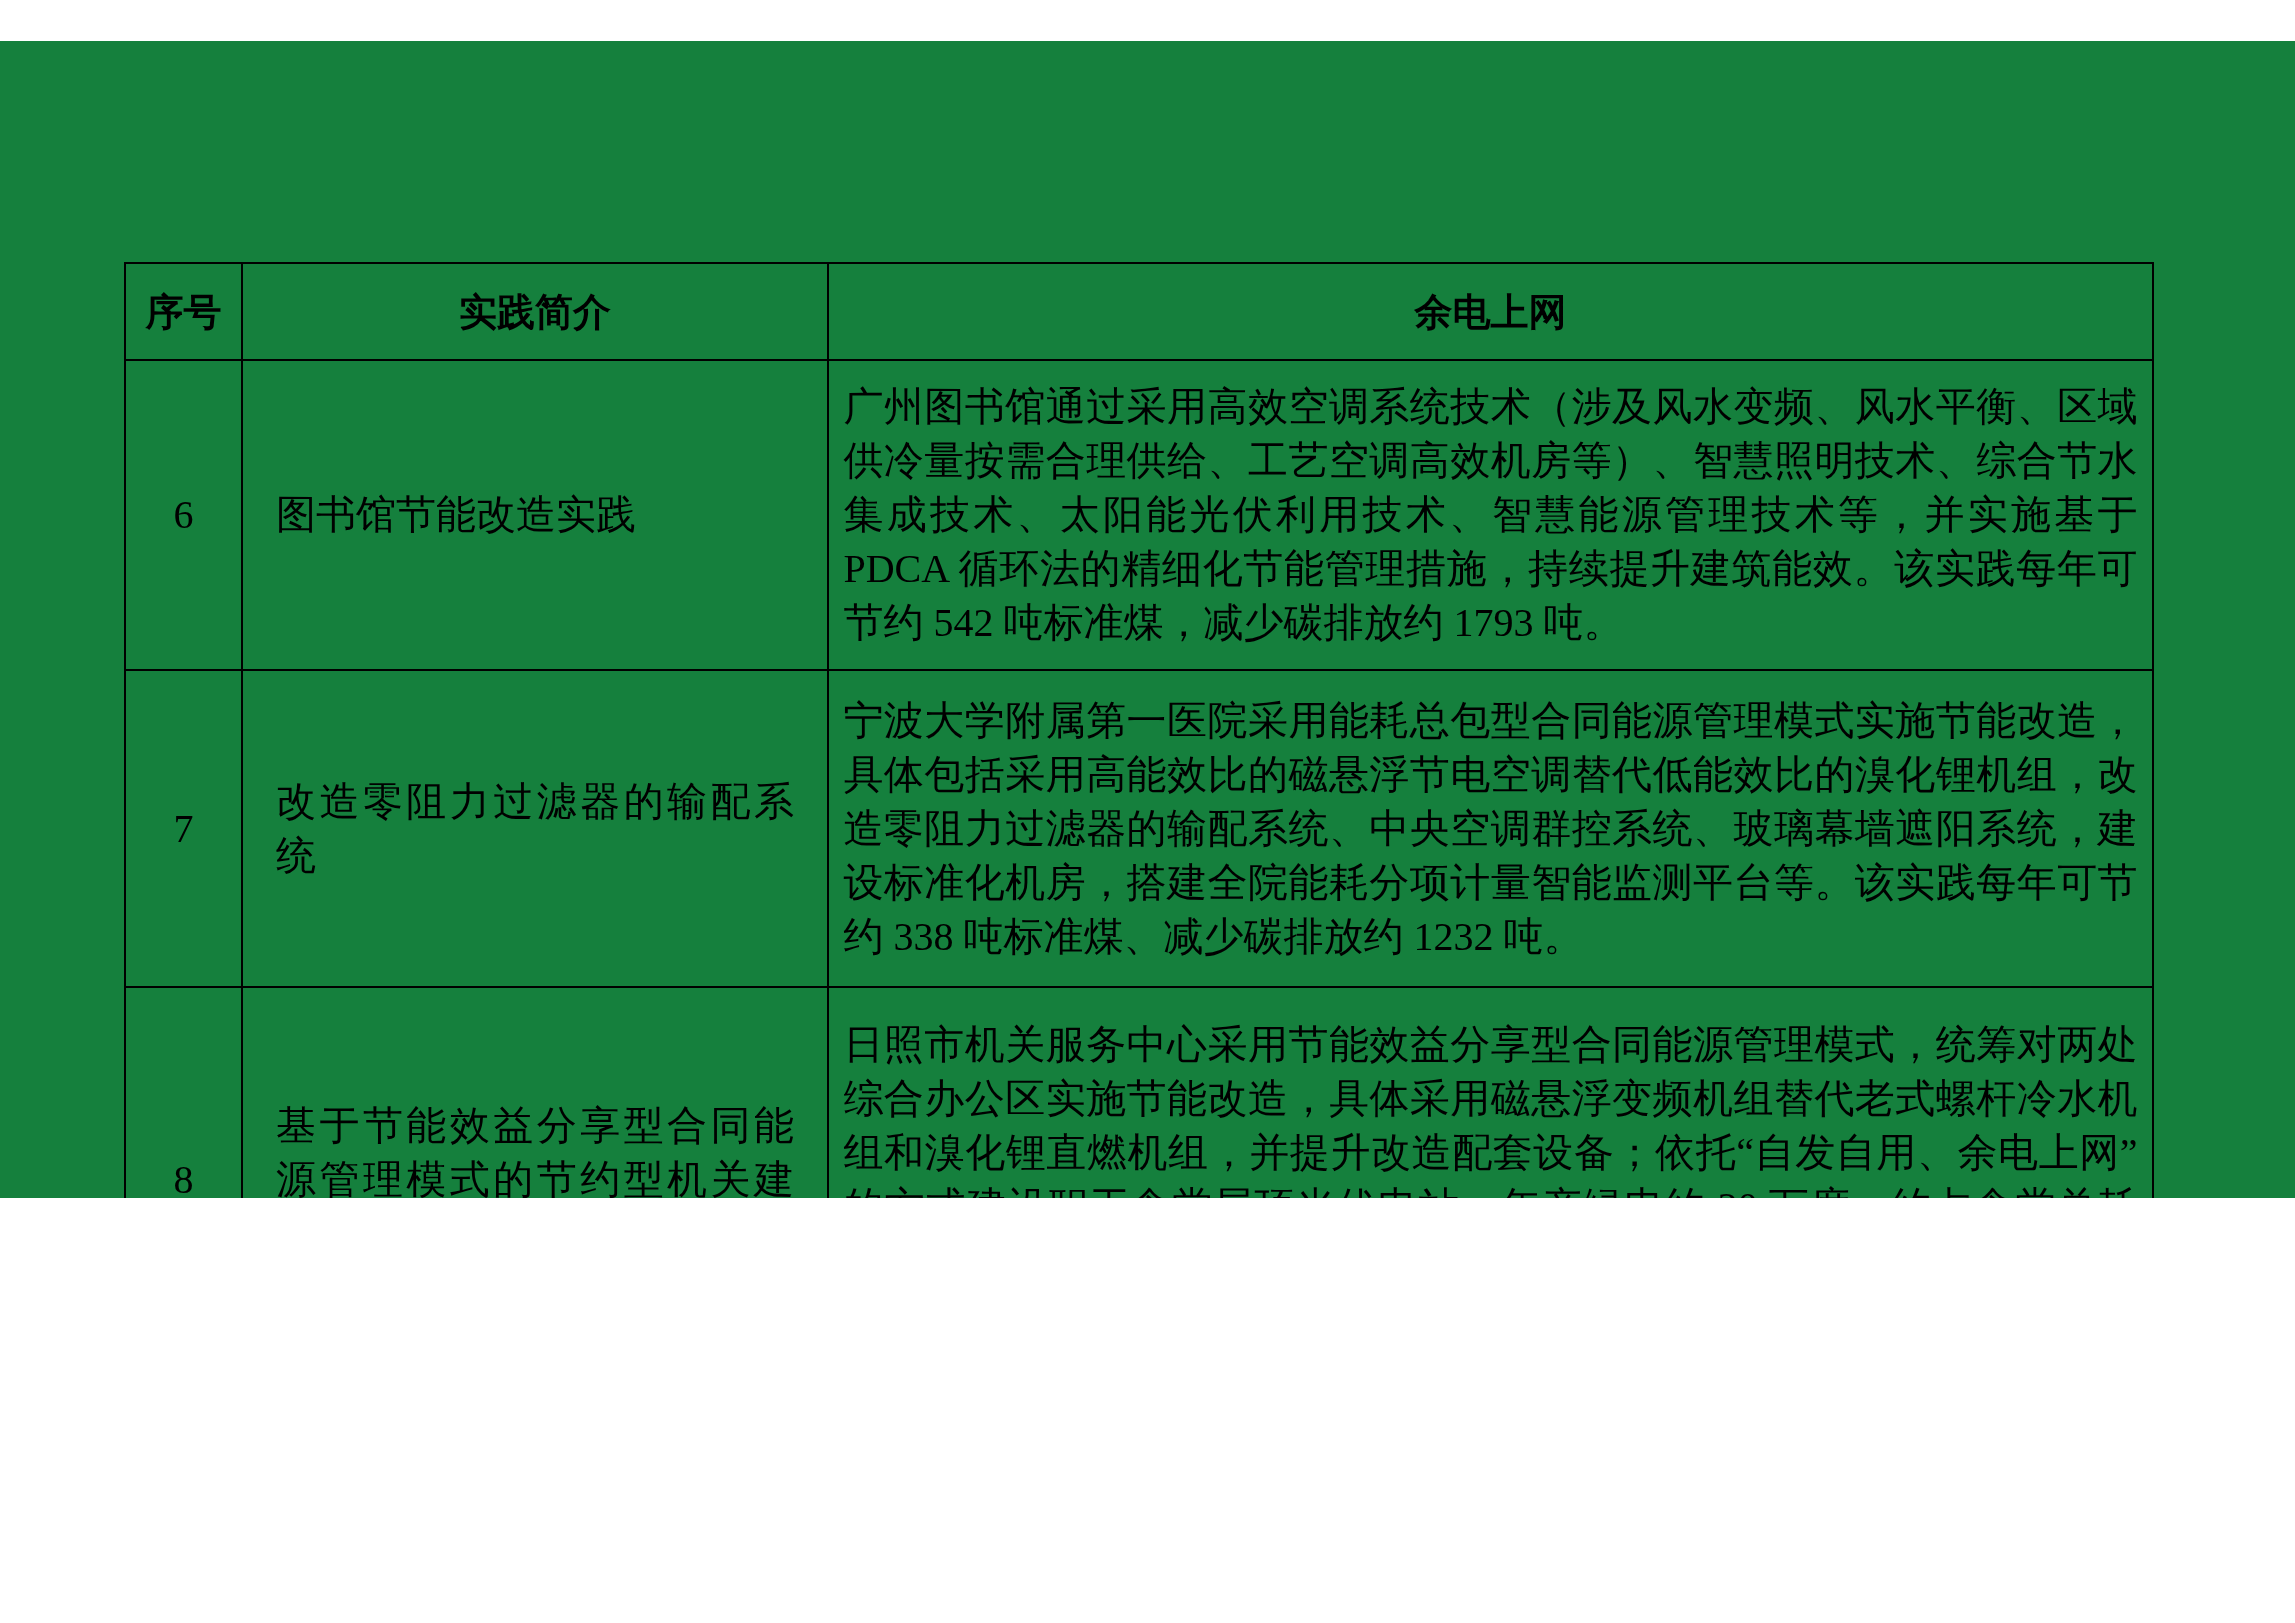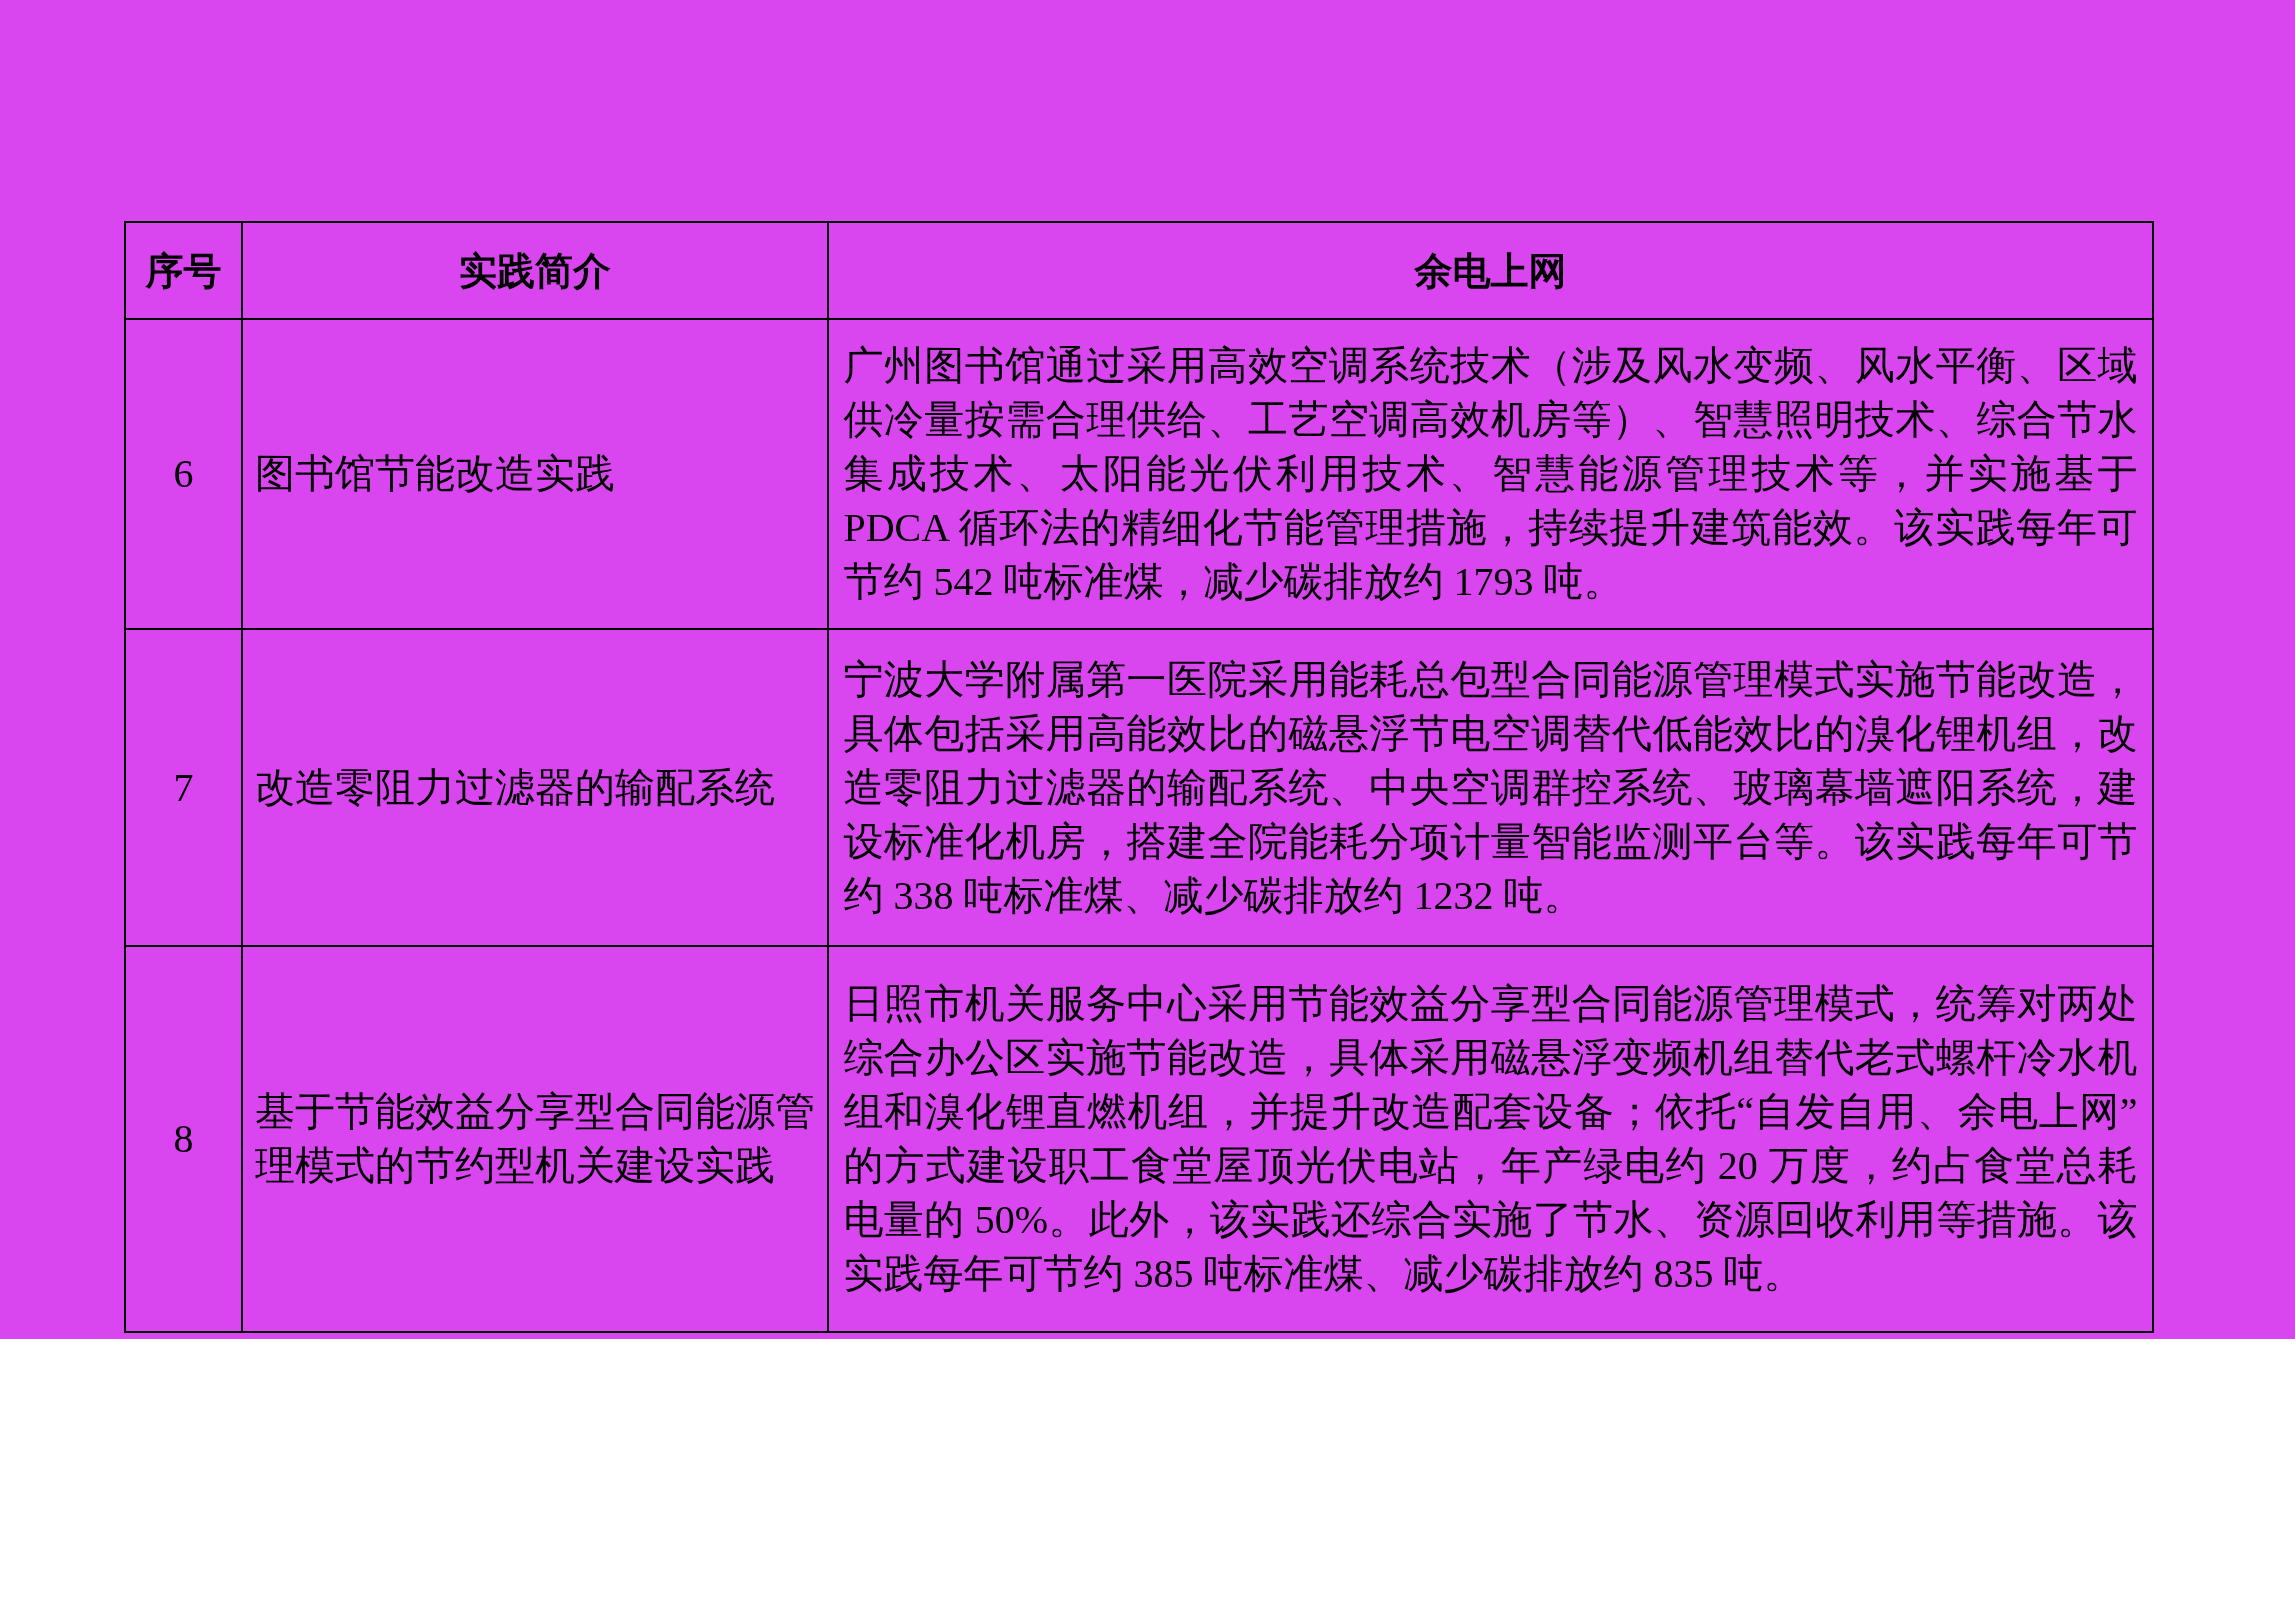--- a/index.html
+++ b/index.html
@@ -3,24 +3,25 @@
 <meta charset="utf-8">
 <style>
   html, body {
     margin: 0;
     padding: 0;
     background: #ffffff;
   }
   .page {
     position: relative;
     width: 2295px;
-    height: 1339px;
-    background: #d946ef;
+    height: 1157px;
+    background: #15803d;
     font-family: "Liberation Serif", "DejaVu Serif", serif;
     color: #000000;
+    margin-top: 41px;
   }
   table.practice-table {
     position: absolute;
     left: 124px;
     top: 221px;
     width: 2027px;
     border-collapse: collapse;
     table-layout: fixed;
   }
   table.practice-table td,
@@ -42,21 +43,21 @@
     font-size: 38px;
   }
   td.cell-index {
     text-align: center;
     font-family: "Liberation Serif", "DejaVu Serif", serif;
     font-size: 39px;
   }
   td.cell-name {
     text-align: justify;
     text-justify: inter-character;
-    padding: 13px 12px;
+    padding: 13px 33px;
   }
   td.cell-intro {
     text-align: justify;
     text-justify: inter-character;
     padding: 15.7px 14.4px;
   }
   tr.row-6 { height: 310px; }
   tr.row-7 { height: 317px; }
   tr.row-8 { height: 386px; }
   .page-number {

